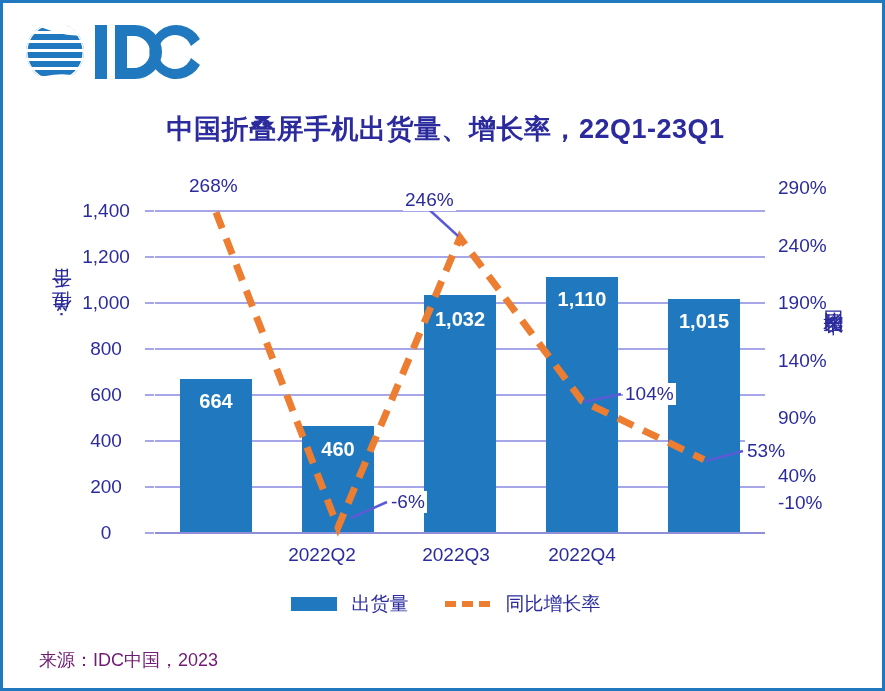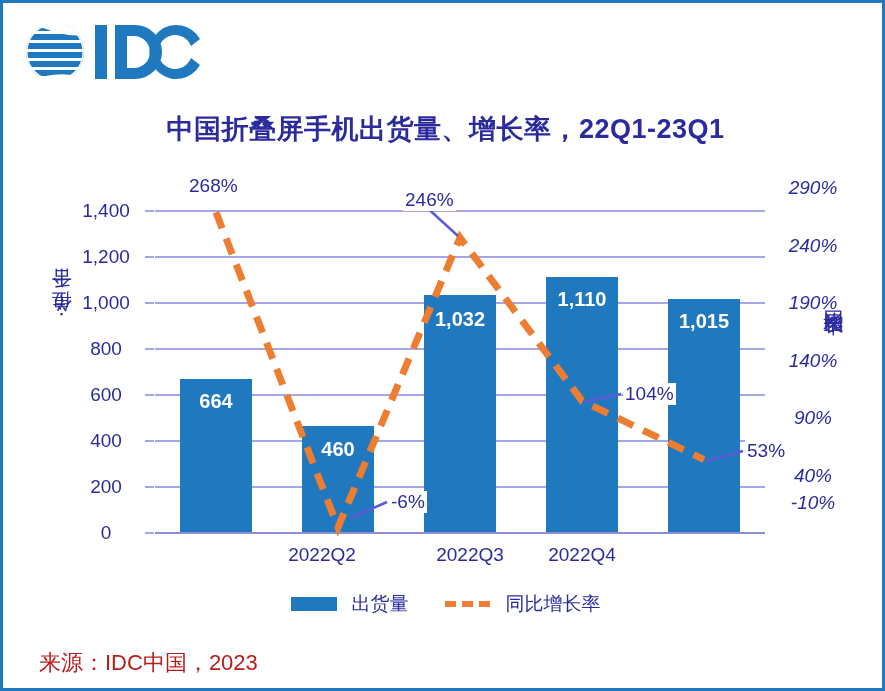--- a/index.html
+++ b/index.html
@@ -124,25 +124,24 @@
     left: 142px;
     width: 9px;
     height: 2px;
     background: #a6a6e8;
   }
 
   .ytick-right {
     position: absolute;
     left: 0;
     width: 70px;
-    text-align: center;
-    font-size: 19px;
-    color: #2b2b9e;
-    white-space: nowrap;
-    font-style: italic;
+    text-align: left;
+    font-size: 19px;
+    color: #2b2b9e;
+    white-space: nowrap;
   }
   #yaxis-right {
     position: absolute;
     left: 775px;
     top: 0;
     width: 70px;
     height: 691px;
   }
 
   .xtick {
@@ -212,22 +211,22 @@
     font-size: 19px;
     color: #2b2b9e;
     white-space: nowrap;
   }
 
   
   #source {
     position: absolute;
     left: 36px;
     top: 645px;
-    font-size: 22px;
-    color: #b91c1c;
+    font-size: 18px;
+    color: #701a75;
     white-space: nowrap;
   }
 </style>
 </head>
 <body>
 
 <div id="frame">
 
   <div id="logo">
     <svg width="180" height="66" viewBox="0 0 180 66" aria-hidden="true">
@@ -325,21 +324,21 @@
     </svg>
 
     <div class="pct-label" style="left:32px;  top:-35px">268%</div>
     <div class="pct-label" style="left:234px; top:281px">-6%</div>
     <div class="pct-label" style="left:248px; top:-21px">246%</div>
     <div class="pct-label" style="left:468px; top:173px">104%</div>
     <div class="pct-label" style="left:590px; top:230px">53%</div>
   </div>
 
   <div class="xtick" style="left:258px">2022Q2</div>
-  <div class="xtick" style="left:406px">2022Q3</div>
+  <div class="xtick" style="left:392px">2022Q3</div>
   <div class="xtick" style="left:518px">2022Q4</div>
 
   <div id="legend">
     <div class="legend-item">
       <span class="legend-swatch-bar"></span>
       <span class="legend-text">出货量</span>
     </div>
     <div class="legend-item">
       <span class="legend-swatch-line"></span>
       <span class="legend-text">同比增长率</span>

